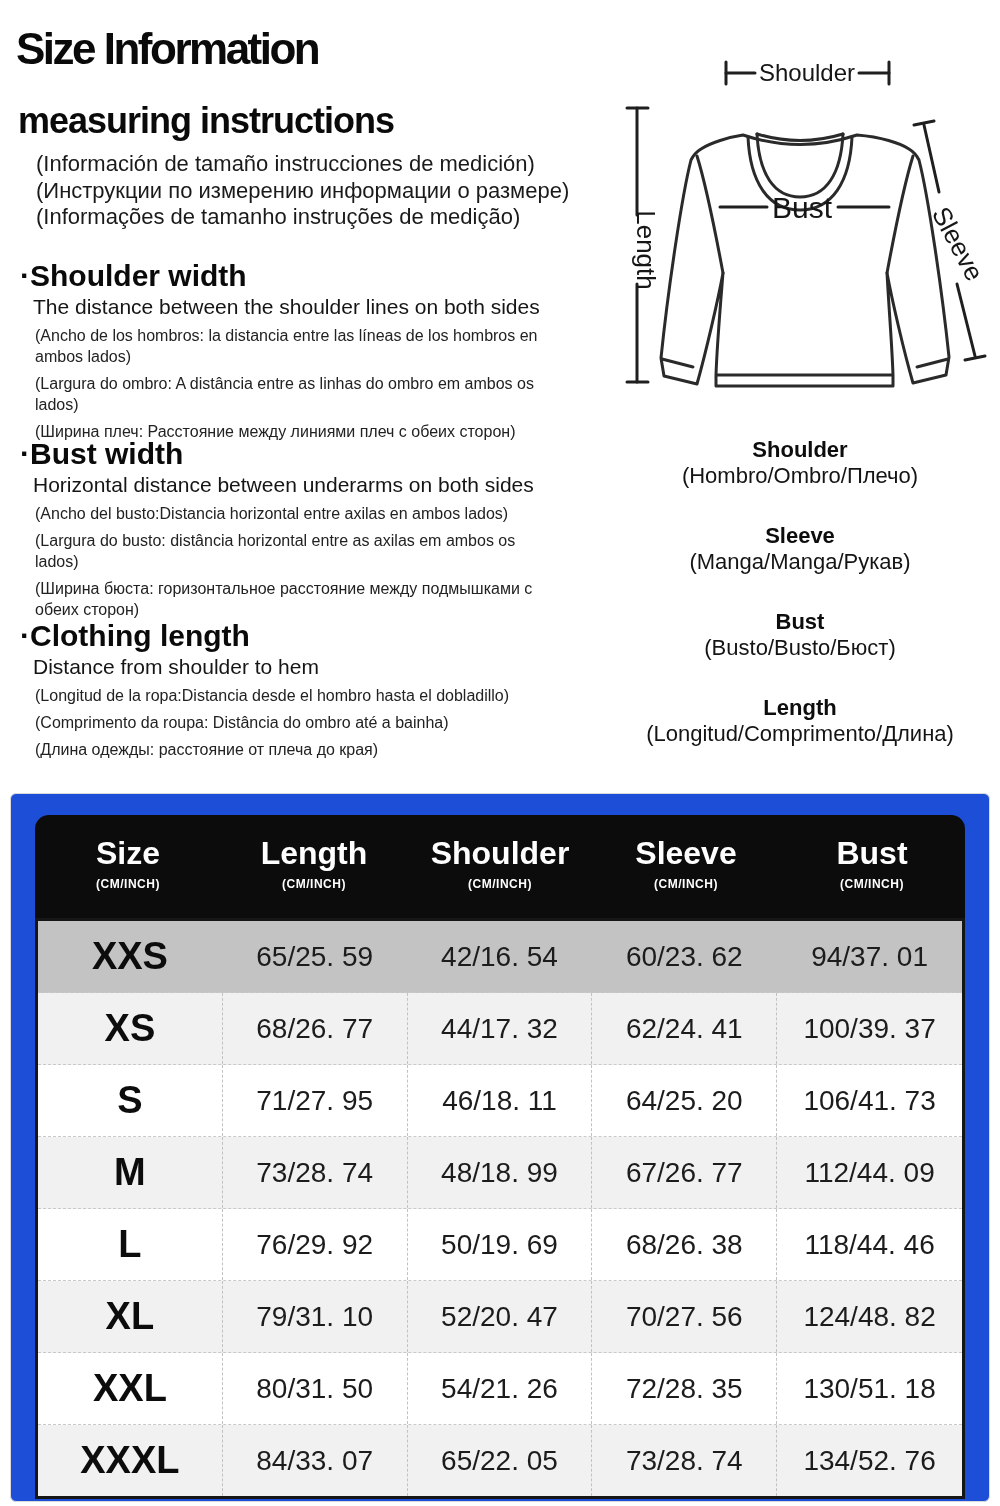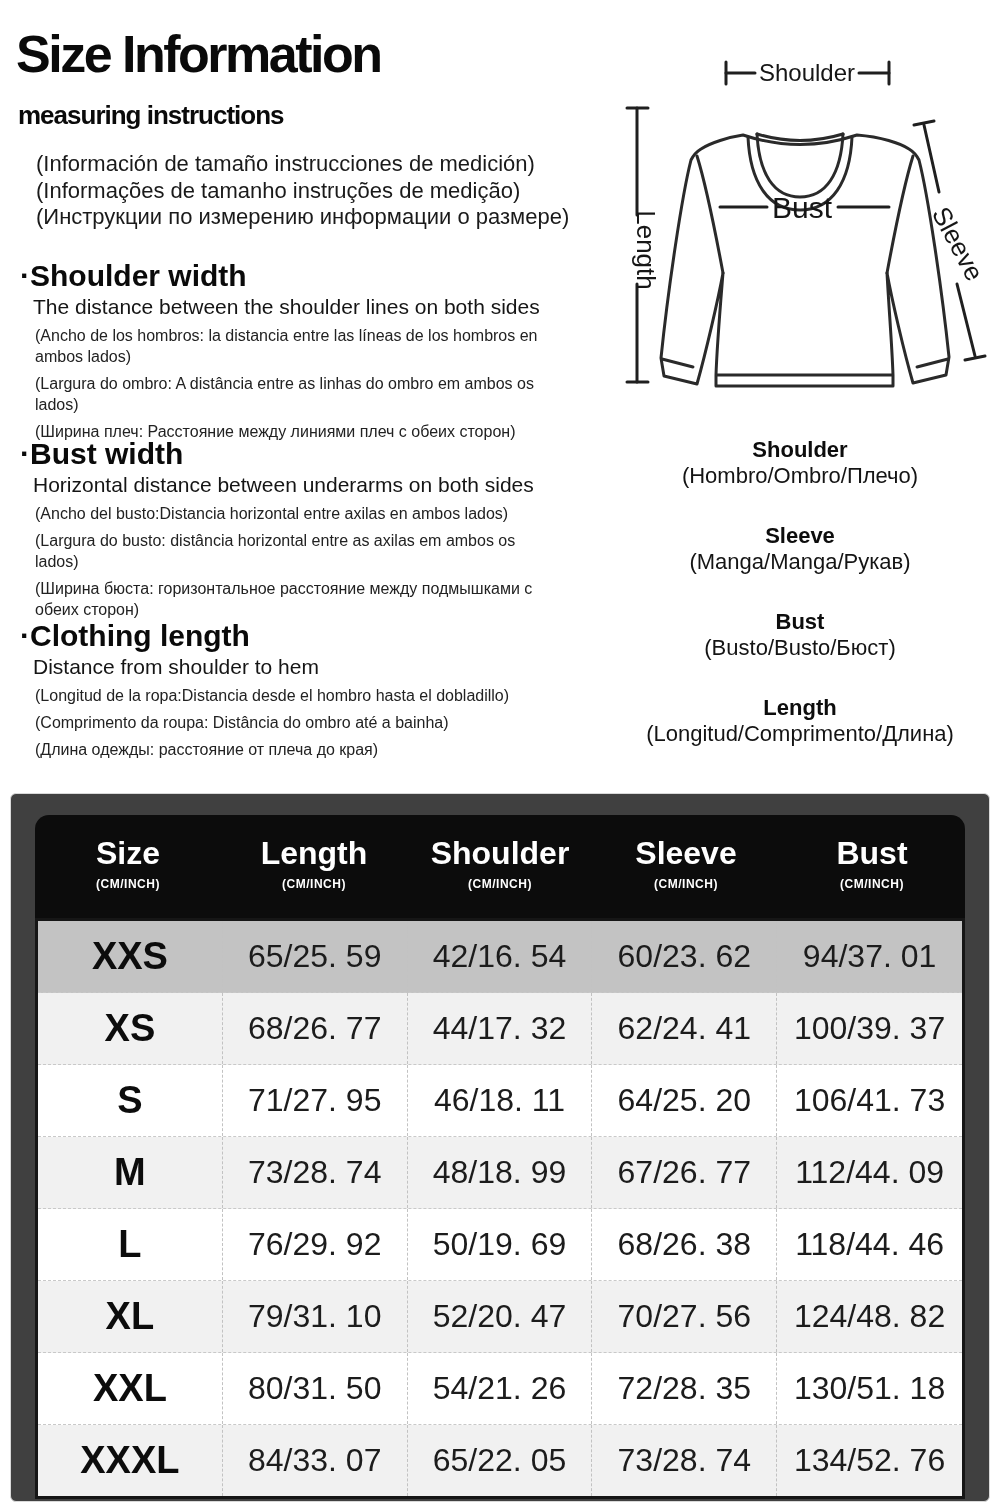--- a/index.html
+++ b/index.html
@@ -1,22 +1,22 @@
 <!DOCTYPE html>
 <html><head>
 <meta charset="utf-8">
 <style>
   html,body{margin:0;padding:0;background:#fff;}
   #page{position:relative;width:1000px;height:1506px;background:#fff;overflow:hidden;
         font-family:"Liberation Sans","DejaVu Sans",sans-serif;color:#111;}
 
   
-  .main-title{position:absolute;left:16px;top:24px;font-size:52px;font-weight:bold;
+  .main-title{position:absolute;left:16px;top:24px;font-size:44px;font-weight:bold;
               letter-spacing:-2.5px;color:#0a0a0a;white-space:nowrap;}
-  .sub-title{position:absolute;left:18px;top:100px;font-size:26px;font-weight:bold;
+  .sub-title{position:absolute;left:18px;top:100px;font-size:36px;font-weight:bold;
              letter-spacing:-1px;color:#0a0a0a;white-space:nowrap;}
   .sub-trans{position:absolute;left:36px;top:151px;font-size:22px;line-height:26.5px;color:#1a1a1a;}
   .sub-trans div{white-space:nowrap;}
 
   .sec{position:absolute;left:20px;width:600px;}
   .sec-heading{font-size:30px;font-weight:bold;color:#0a0a0a;line-height:32px;}
   .sec-desc{margin-left:13px;margin-top:2px;font-size:21px;color:#151515;line-height:25px;}
   .sec-small{margin-left:15px;margin-top:6px;font-size:16px;line-height:21px;color:#222;
              white-space:pre-line;}
 
@@ -24,48 +24,48 @@
   .diagram{position:absolute;left:600px;top:30px;}
   .diagram text{font-family:"Liberation Sans","DejaVu Sans",sans-serif;fill:#161616;}
 
   .legend{position:absolute;left:600px;top:436px;width:400px;text-align:center;}
   .legend-item{margin-bottom:33px;}
   .legend-term{font-size:22px;font-weight:bold;line-height:27px;color:#0d0d0d;}
   .legend-trans{font-size:22px;line-height:26px;color:#141414;}
 
   
   .table-wrap{position:absolute;left:10px;top:793px;width:978px;height:707px;
-              border:1px solid #d9d9d9;border-radius:6px;background:#404040;}
+              border:1px solid #d9d9d9;border-radius:6px;background:#1d4ed8;}
   .stable{position:absolute;left:24px;top:21px;width:930px;}
   .thead{height:103px;background:#0c0c0c;border-radius:14px 14px 0 0;display:flex;}
   .hcol{width:20%;display:flex;flex-direction:column;align-items:center;padding-top:20px;box-sizing:border-box;}
   .hlabel{color:#fff;font-size:32px;font-weight:bold;line-height:36px;}
   .hunit{color:#fff;font-size:12px;font-weight:bold;margin-top:6px;letter-spacing:0.5px;}
   .tbody{border:3px solid #161616;background:#fff;}
   .trow{display:flex;height:71px;border-bottom:1px dashed #c9c9c9;}
   .trow:last-child{border-bottom:none;}
   .trow.hi{background:#c3c3c3;text-align:right;}
   .trow.stripe{background:#f1f1f1;}
   .tcell{width:20%;display:flex;align-items:center;justify-content:center;
          border-right:1px dashed #c2c2c2;box-sizing:border-box;}
   .tcell:last-child{border-right:none;}
   .size-cell{font-size:38px;font-weight:bold;color:#0c0c0c;}
-  .val-cell{font-size:32px;color:#1c1c1c;}
+  .val-cell{font-size:28px;color:#1c1c1c;}
 </style>
 </head>
 <body>
 
 <div id="page">
 
   <div class="main-title">Size Information</div>
   <div class="sub-title">measuring instructions</div>
   <div class="sub-trans">
     <div>(Información de tamaño instrucciones de medición)</div>
+    <div>(Инструкции по измерению информации о размере)</div>
     <div>(Informações de tamanho instruções de medição)</div>
-    <div>(Инструкции по измерению информации о размере)</div>
   </div>
 
   <div class="sec" style="top:260px;">
     <div class="sec-heading">·Shoulder width</div>
     <div class="sec-desc">The distance between the shoulder lines on both sides</div>
     <div class="sec-small">(Ancho de los hombros: la distancia entre las líneas de los hombros en
 ambos lados)</div>
     <div class="sec-small">(Largura do ombro: A distância entre as linhas do ombro em ambos os
 lados)</div>
     <div class="sec-small">(Ширина плеч: Расстояние между линиями плеч с обеих сторон)</div>

